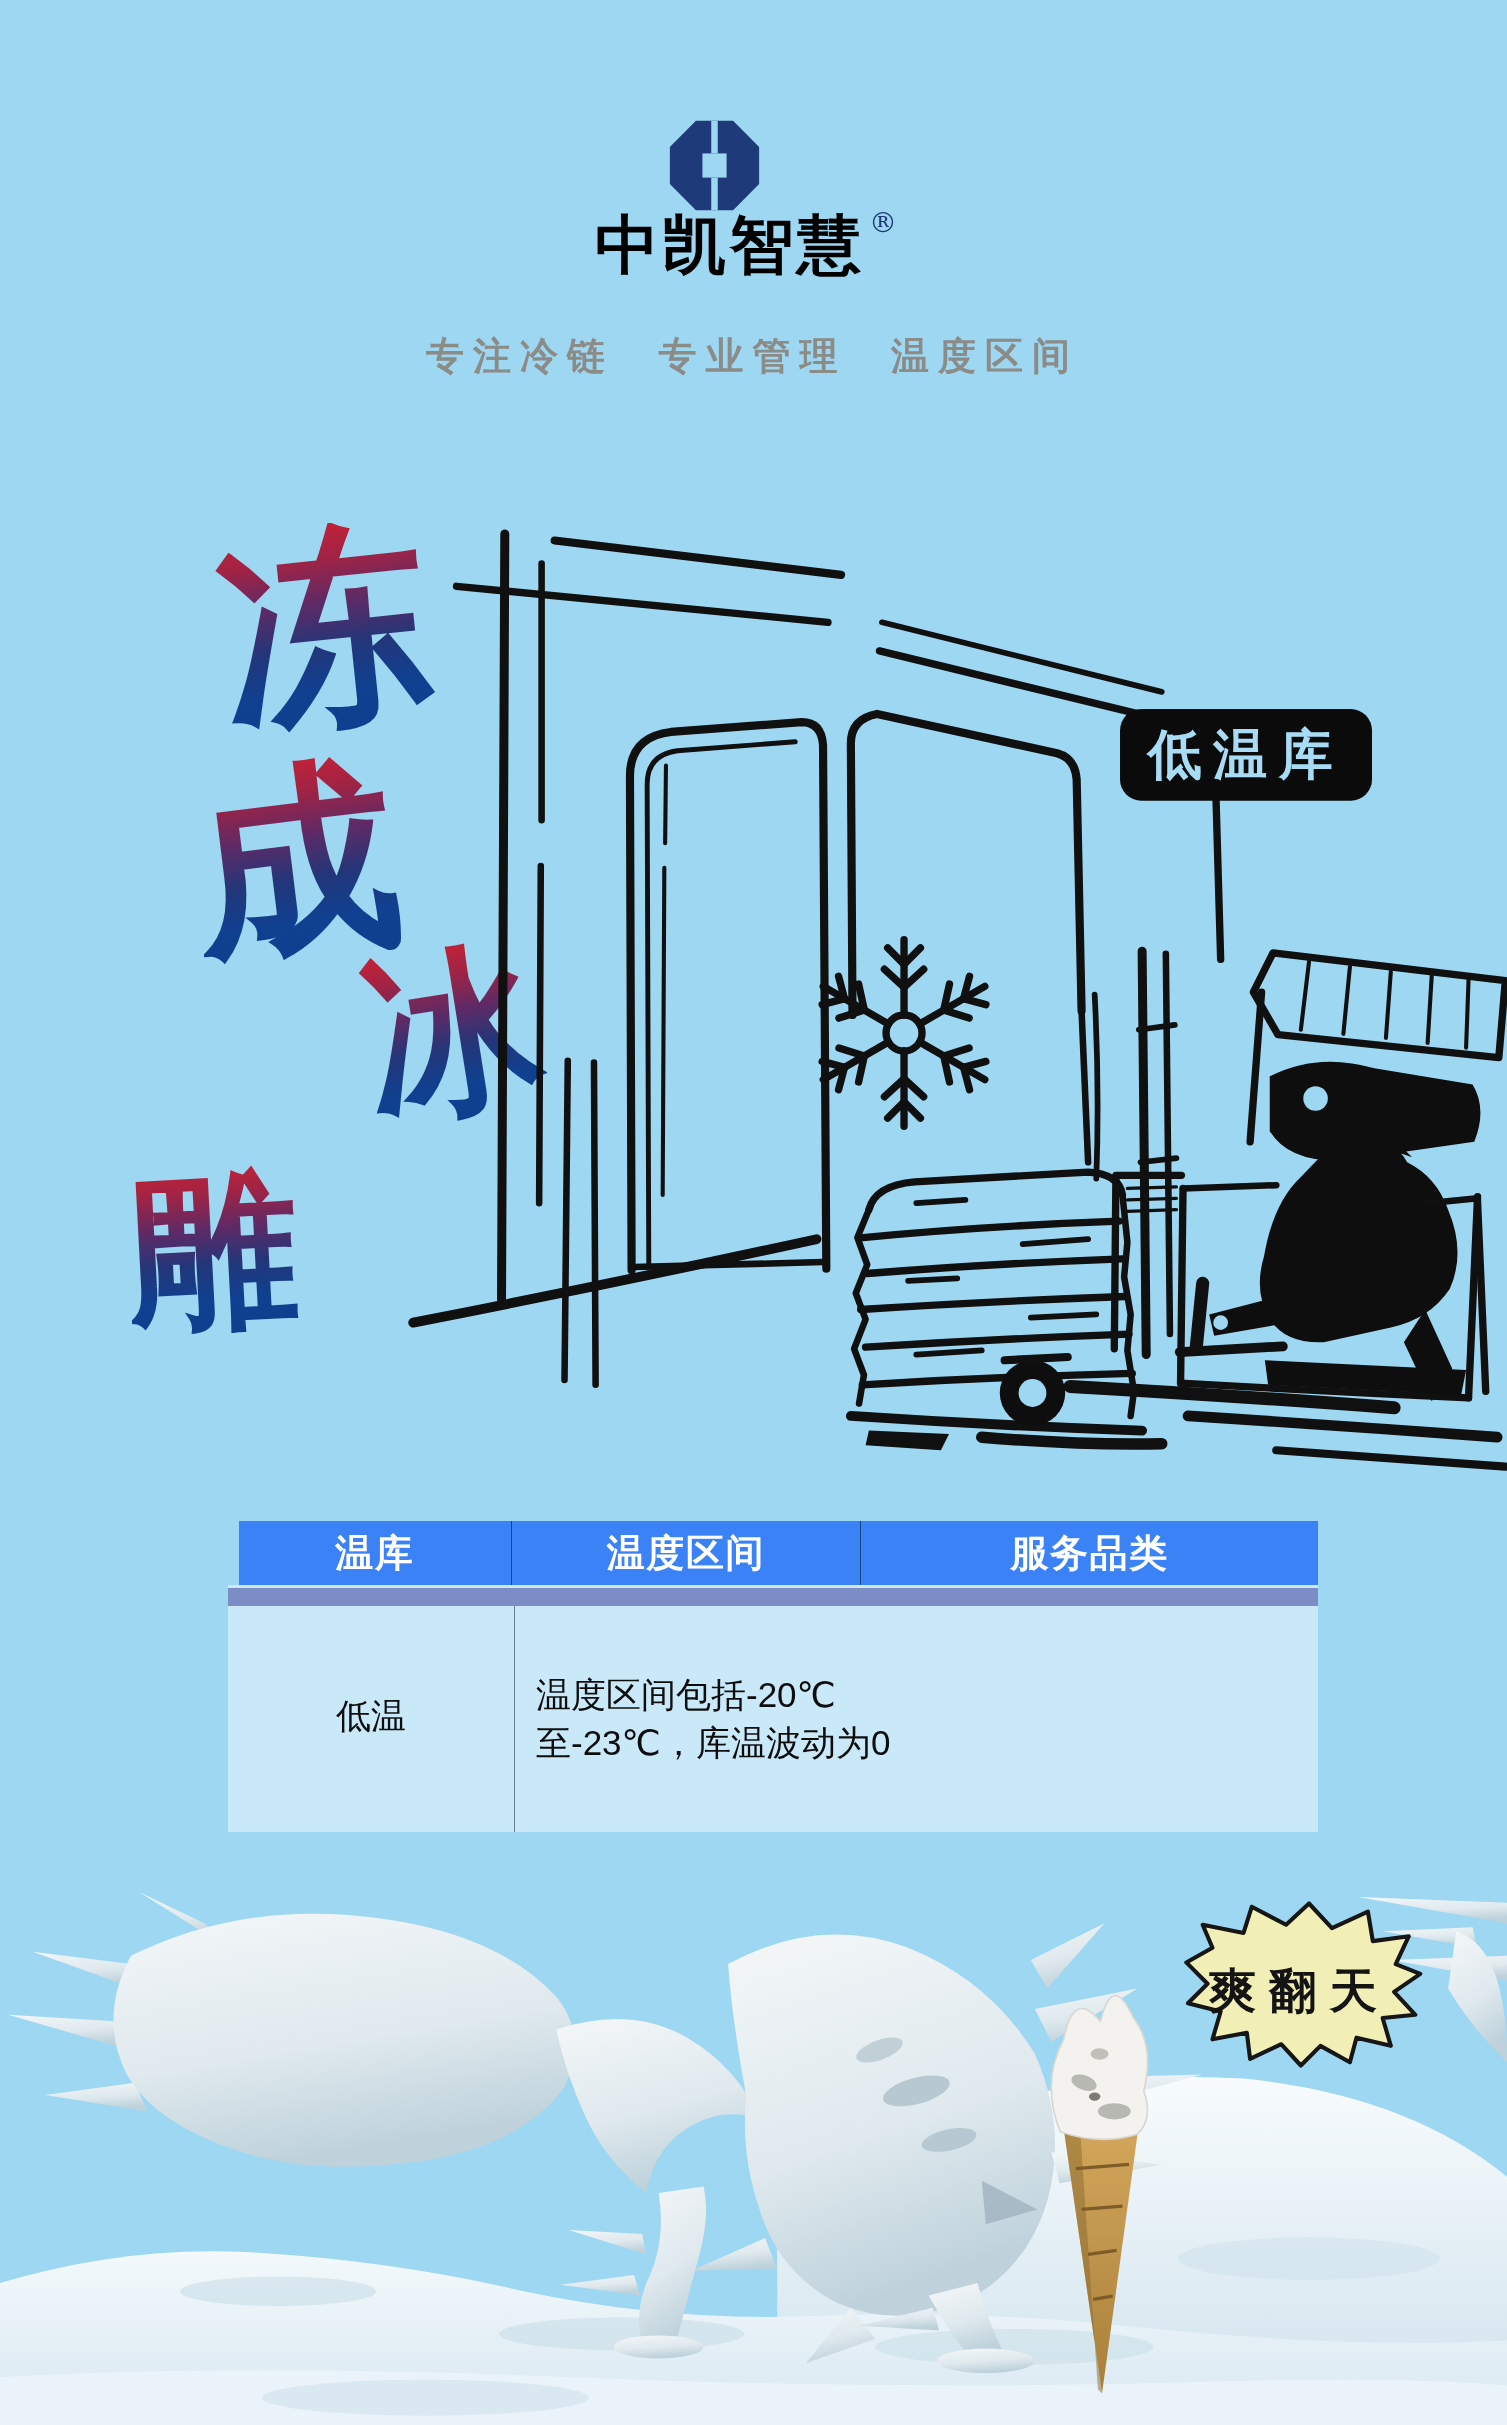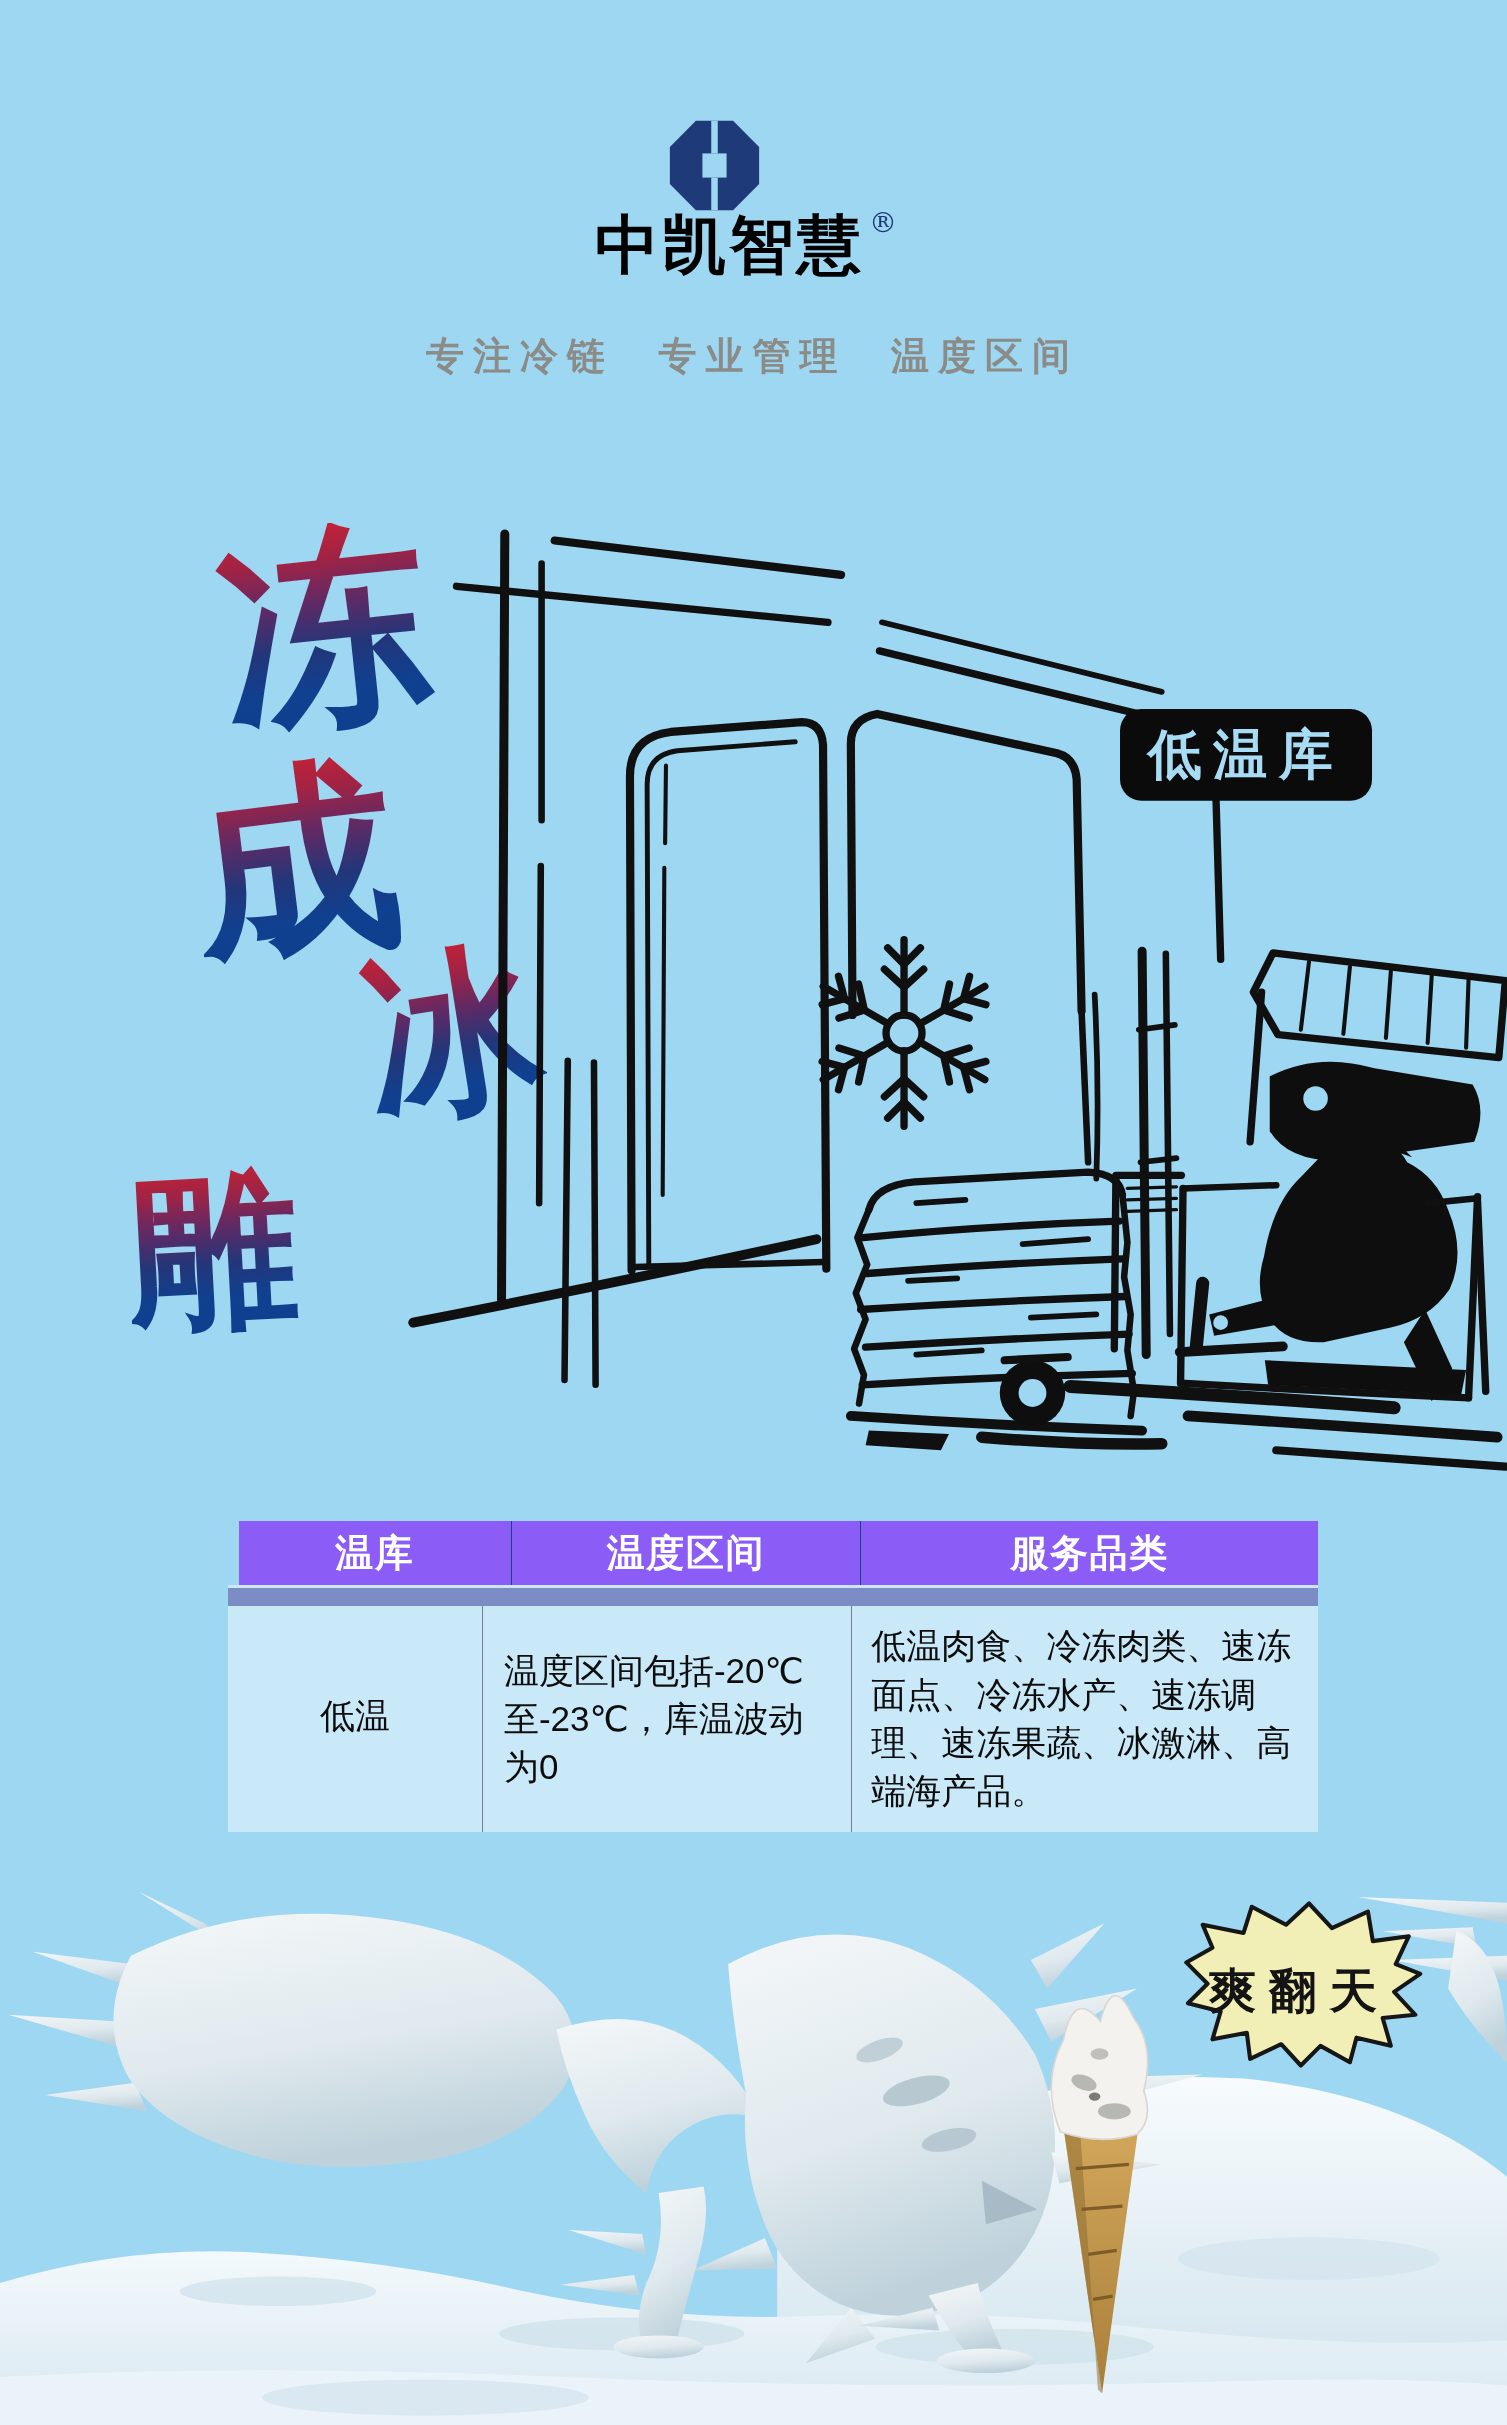--- a/index.html
+++ b/index.html
@@ -19,21 +19,21 @@
     -webkit-background-clip:text;background-clip:text;color:transparent;}
   #hero-0{left:219px;top:524px;font-size:209px;transform:rotate(-6deg);}
   #hero-1{left:193px;top:759px;font-size:205px;transform:rotate(-7deg);}
   #hero-2{left:363px;top:945px;font-size:177px;transform:rotate(-9deg);}
   #hero-3{left:128px;top:1165px;font-size:169px;transform:rotate(-3deg);}
   
   #scene{left:0;top:0;width:1507px;height:2426px;}
   .ink{stroke:#101010;fill:none;stroke-linecap:round;stroke-linejoin:round;}
   
   #ctable{left:228px;top:1521px;width:1090px;}
-  .thead{display:flex;background:#8b5cf6;height:64px;margin-left:11px;}
+  .thead{display:flex;background:#3b82f6;height:64px;margin-left:11px;}
   .thead .cell{display:flex;align-items:center;justify-content:center;color:#fff;
     font-size:38px;font-weight:bold;letter-spacing:1.6px;}
   .c1{width:286px;} .c2{width:367px;} .c3{width:481px;}
   .thead .c2,.thead .c3{border-left:1.6px solid #10497f;}
   .tstrip{height:18px;background:#7c8dc5;border-top:3.3px solid #cde7f7;}
   .tbody{display:flex;background:#c9e9f9;min-height:226px;}
   .tbody .cell{display:flex;align-items:center;font-size:35px;color:#0d0d0d;line-height:1.38;}
   .tbody .c1{justify-content:center;font-family:Liberation Mono, monospace;}
   .tbody .c2{padding:8.2px 21px;border-left:1.6px solid #6b8097;}
   .tbody .c3{padding:8.2px 19.6px;border-left:1.6px solid #6b8097;}
@@ -267,16 +267,15 @@
 <div id="ctable" class="abs">
   <div class="thead">
     <div class="cell c1">温库</div>
     <div class="cell c2">温度区间</div>
     <div class="cell c3">服务品类</div>
   </div>
   <div class="tstrip"></div>
   <div class="tbody">
     <div class="cell c1">低温</div>
     <div class="cell c2">温度区间包括-20℃至-23℃，库温波动为0</div>
-    <div class="cell c3">低温肉食、冷冻肉类、速冻面点、冷冻水产、速冻调理、速冻果蔬、冰激淋、高端海产品。</div>
   </div>
 </div>
 
 
 </body></html>

